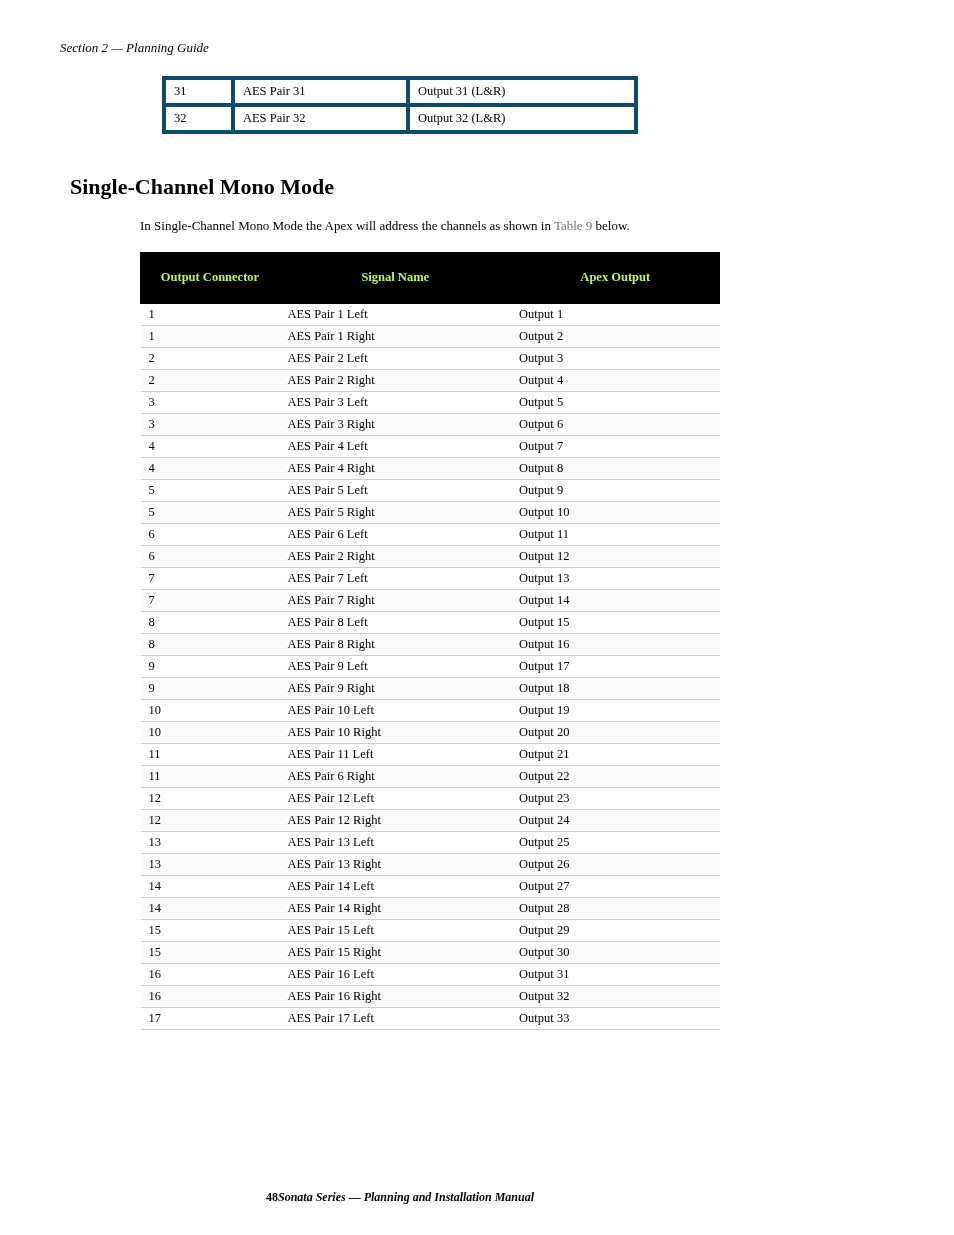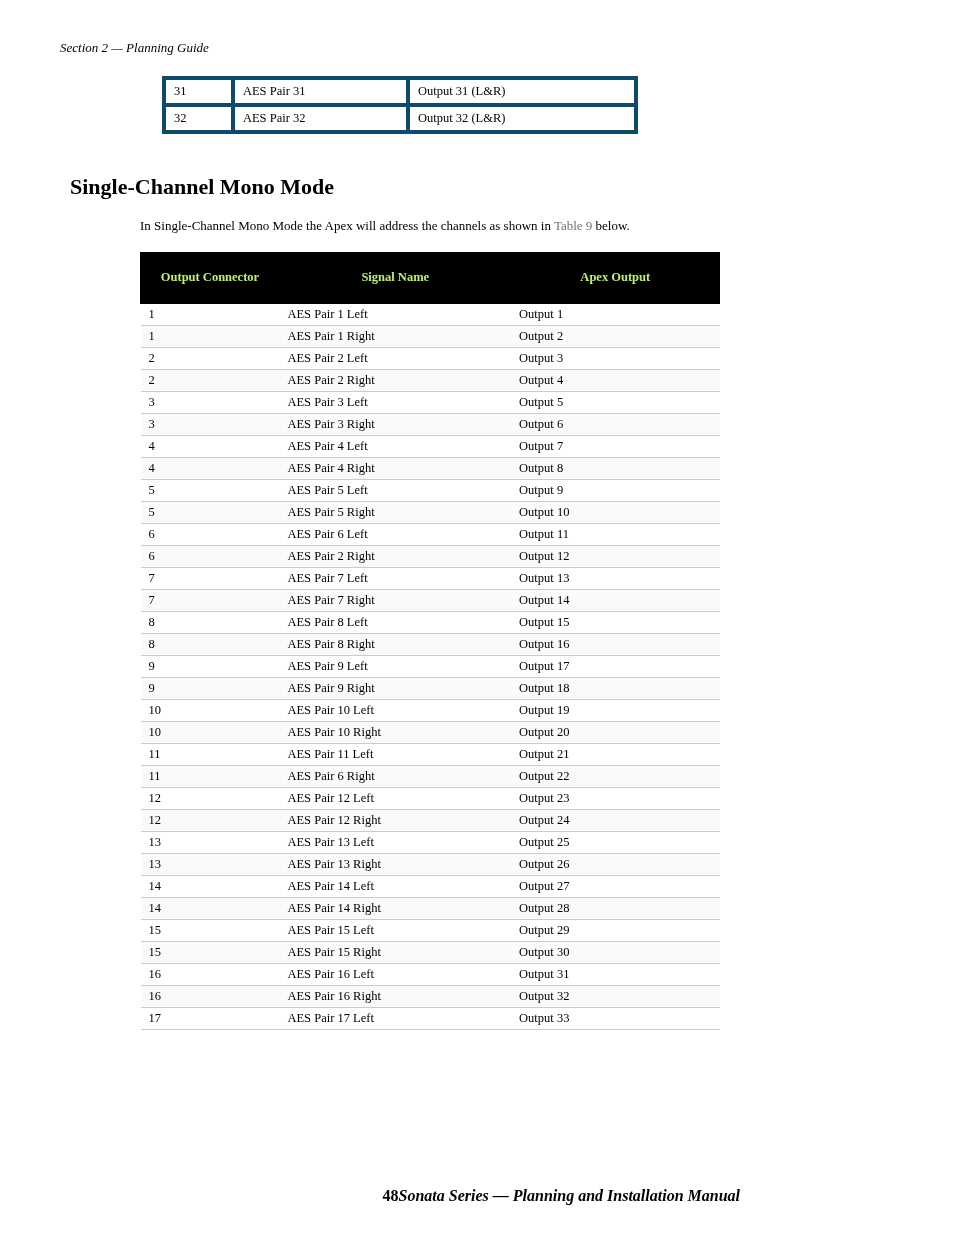--- a/index.html
+++ b/index.html
@@ -113,23 +113,23 @@
       border-bottom: 1px solid #ccc;
     }
 
     
     .footer {
       position: absolute;
       bottom: 30px;
       left: 60px;
       right: 60px;
       display: flex;
-      justify-content: flex-end;
+      justify-content: center;
       align-items: center;
-      font-size: 16px;
+      font-size: 12px;
     }
     .footer-left {
       font-weight: bold;
     }
     .footer-right {
       font-style: italic;
       font-weight: bold;
     }
 
     .main-table tbody tr {

